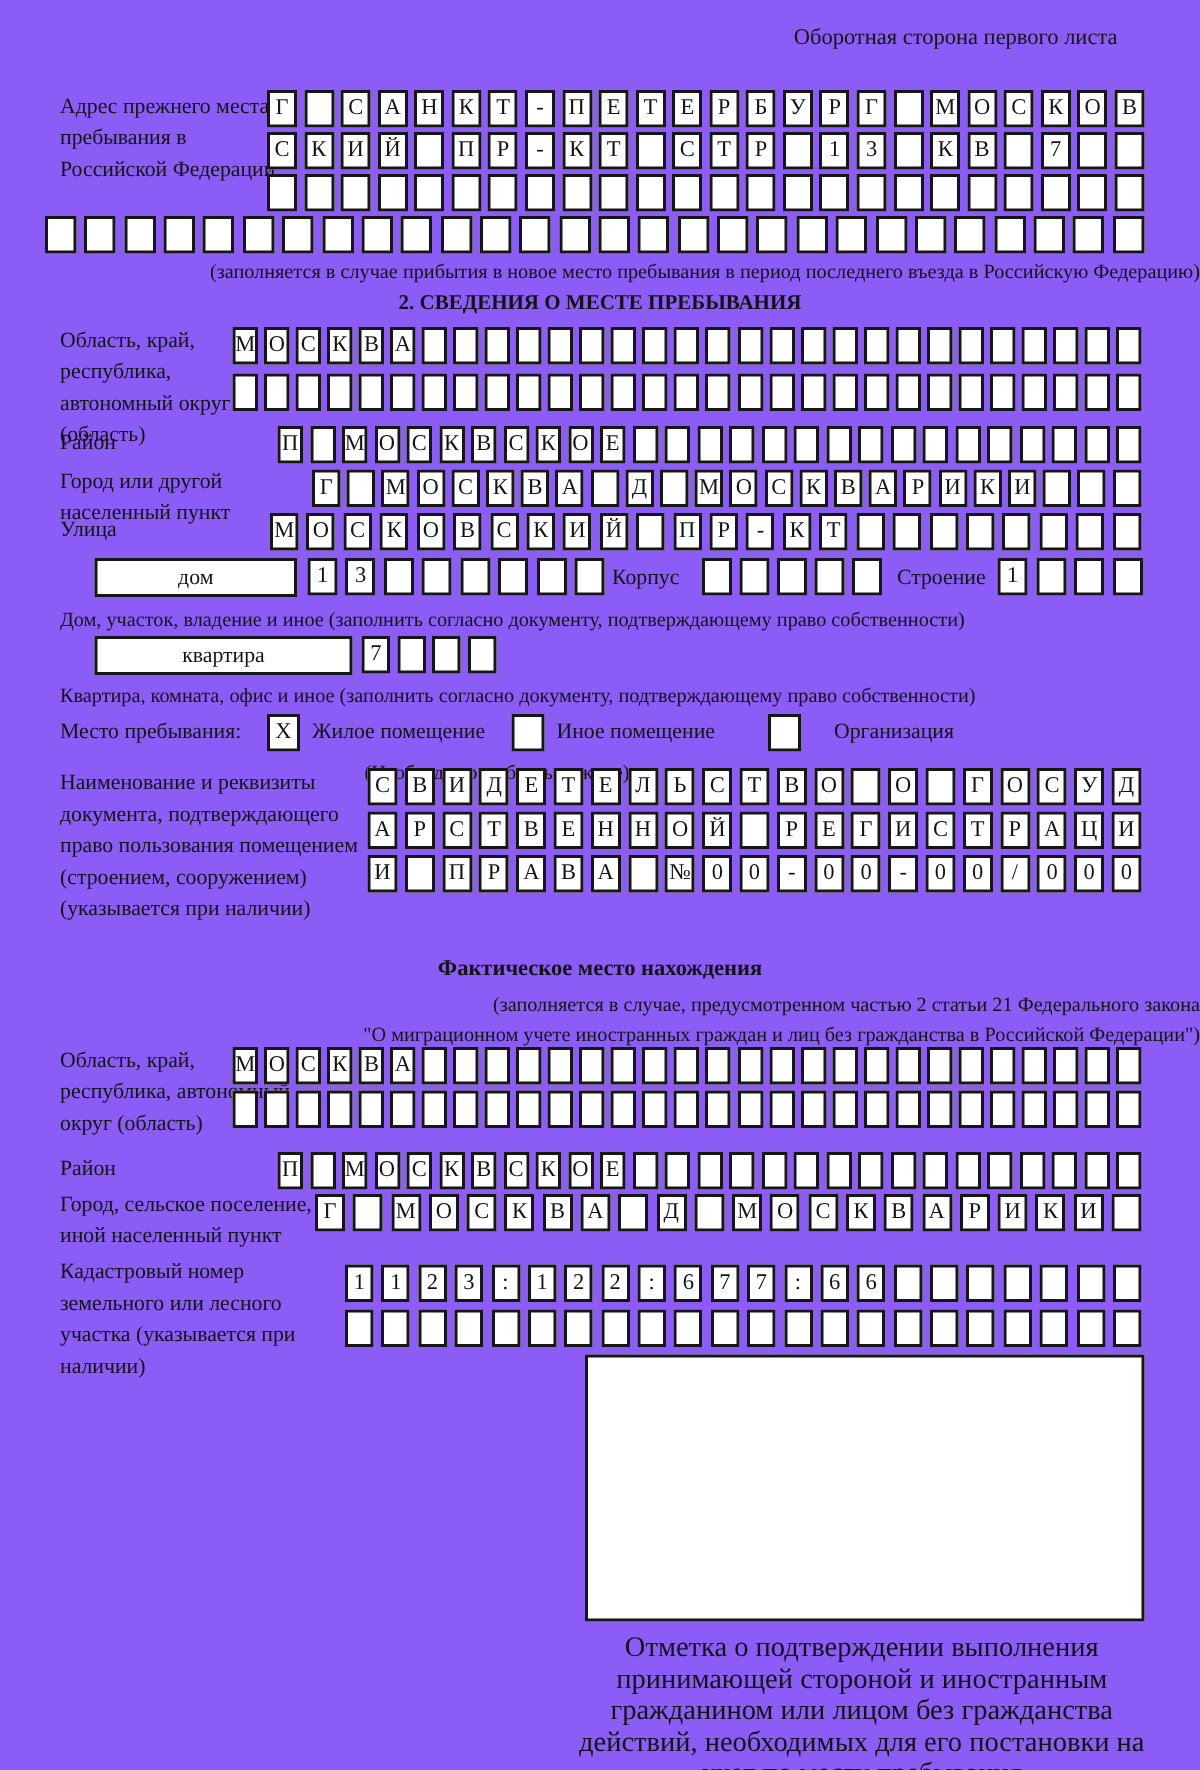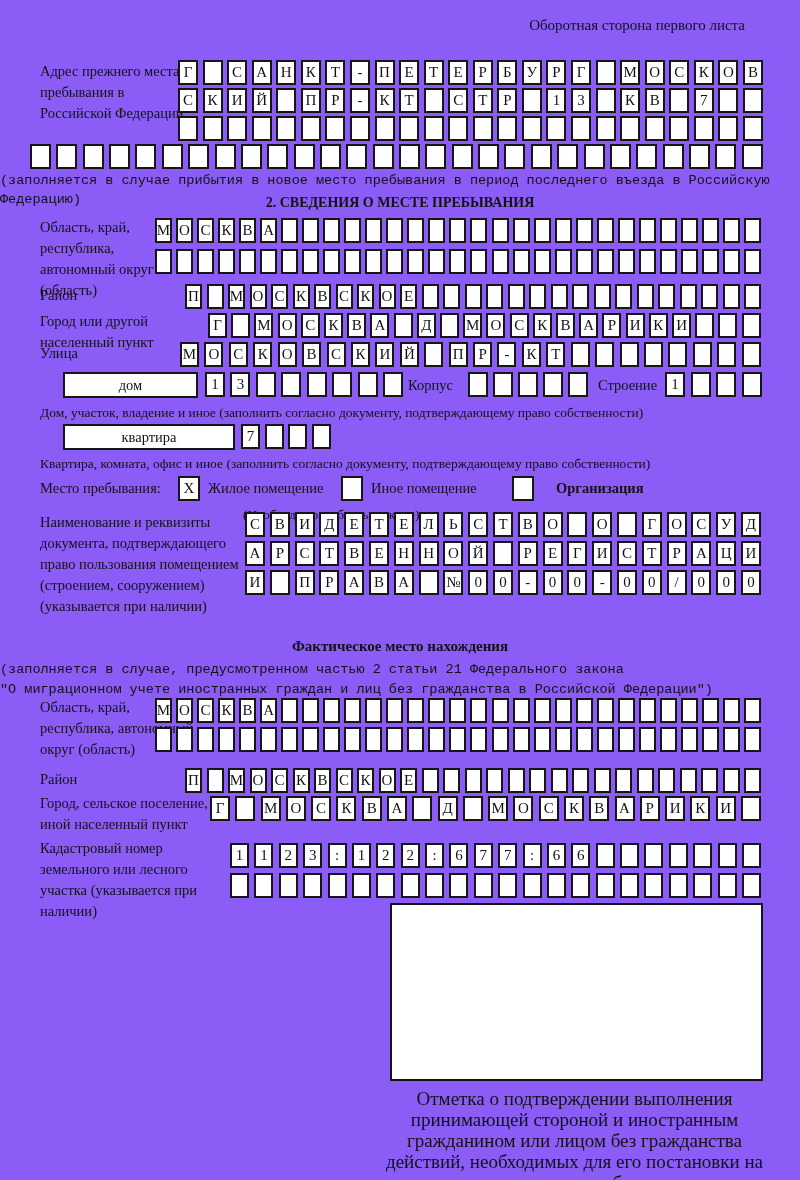--- a/index.html
+++ b/index.html
@@ -1,20 +1,20 @@
 <!DOCTYPE html>
 <html><head>
 <meta charset="utf-8">
 <style>
   html,body{margin:0;padding:0;background:#fff;}
   .page{position:relative;width:800px;height:1180px;background:#8b5cf6;color:#131313;
         font-family:"Liberation Serif","DejaVu Serif",serif;overflow:hidden;}
   .lbl{position:absolute;font-size:14.5px;line-height:21px;}
   .cap{position:absolute;font-size:13.5px;line-height:19px;}
-  .cap-center{position:absolute;left:0;width:100%;text-align:left;font-size:13.5px;line-height:19px;font-family:Liberation Mono, monospace;}
+  .cap-center{position:absolute;left:0;width:100%;text-align:right;font-size:13.5px;line-height:19px;}
   .ttl{position:absolute;left:0;width:100%;text-align:center;font-weight:bold;font-size:14px;}
   .cells{position:absolute;display:flex;justify-content:space-between;}
   .cell{box-sizing:border-box;width:var(--cw,20px);height:25px;border:2px solid #161616;
         display:flex;align-items:center;justify-content:center;font-size:15px;background:#fff;}
   .rect{position:absolute;box-sizing:border-box;border:2px solid #161616;background:#fff;
         display:flex;align-items:center;justify-content:center;font-size:14.5px;}
   .bigbox{position:absolute;box-sizing:border-box;border:2px solid #161616;background:#fff;}
 </style>
 </head>
 <body>
@@ -329,21 +329,21 @@
       <div class="cell">X</div>
     </div>
   <div class="lbl" style="left:208px;top:478px;">Жилое помещение</div>
   <div class="cells" style="left:341px;top:476px;width:22px;--cw:22px;">
       <div class="cell"></div>
     </div>
   <div class="lbl" style="left:371px;top:478px;">Иное помещение</div>
   <div class="cells" style="left:512px;top:476px;width:22px;--cw:22px;">
       <div class="cell"></div>
     </div>
-  <div class="lbl" style="left:556px;top:478px;font-weight:bold;">Организация</div>
+  <div class="lbl" style="left:556px;top:478px;">Организация</div>
   <div class="cap" style="left:243px;top:505px;">(Необходимо выбрать нужное)</div>
 
   <div class="lbl" style="left:40px;top:512px;width:210px;">Наименование и реквизиты документа, подтверждающего право пользования помещением (строением, сооружением) (указывается при наличии)</div>
   <div class="cells" style="left:245px;top:512px;width:516px;--cw:20px;">
       <div class="cell">С</div>
       <div class="cell">В</div>
       <div class="cell">И</div>
       <div class="cell">Д</div>
       <div class="cell">Е</div>
       <div class="cell">Т</div>

